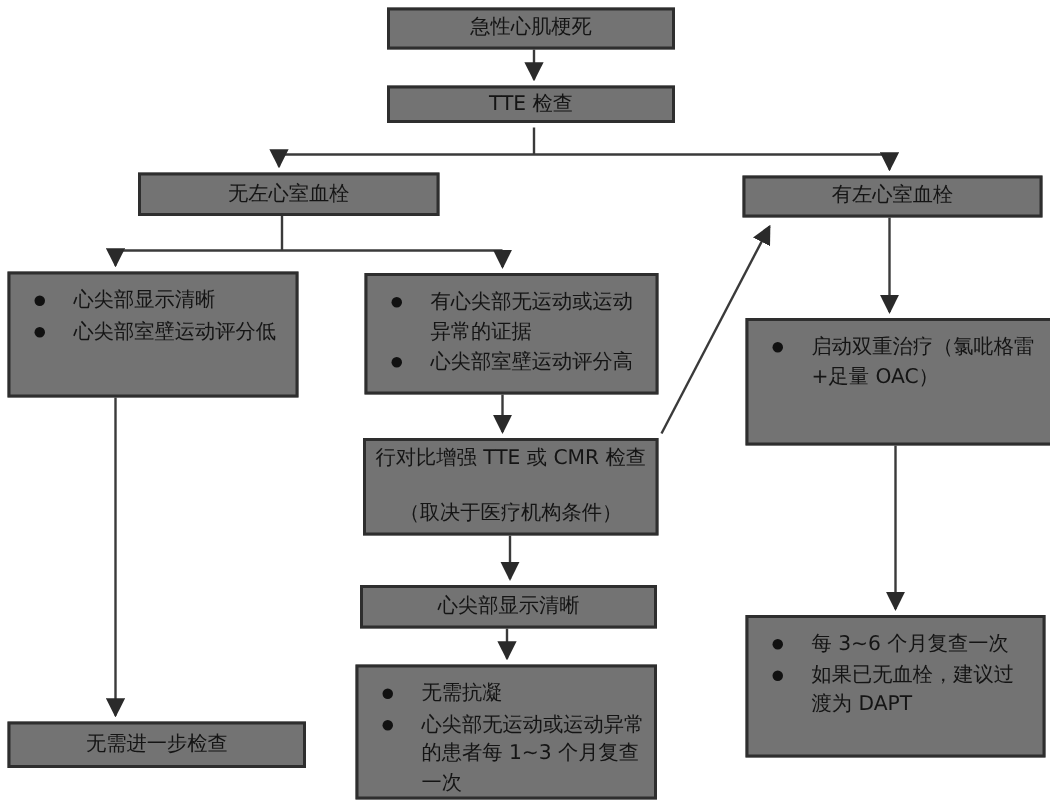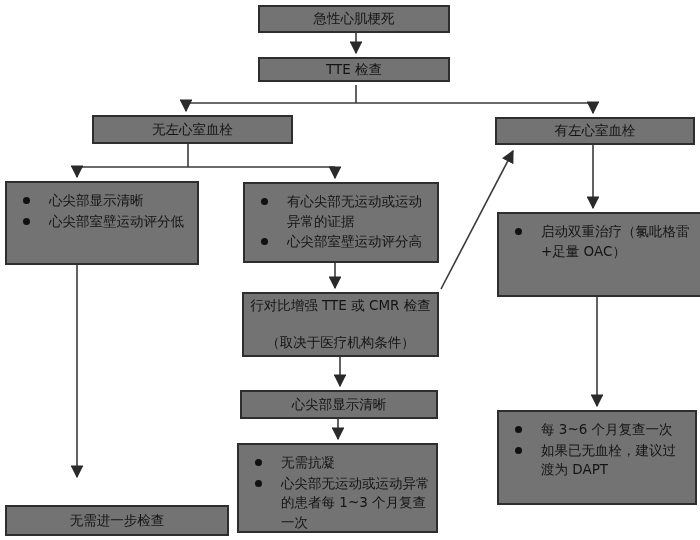--- a/index.html
+++ b/index.html
@@ -66,21 +66,21 @@
   #n-start        { left: 258px; top: 5px;   width: 192px; height: 28px; }
   #n-tte          { left: 258px; top: 57px;  width: 192px; height: 25px; }
   #n-no-lvt       { left: 92px;  top: 115px; width: 201px; height: 29px; }
   #n-lvt          { left: 495px; top: 117px; width: 200px; height: 28px; }
   #n-left-crit    { left: 5px;   top: 181px; width: 194px; height: 84px; }
   #n-mid-crit     { left: 243px; top: 182px; width: 196px; height: 81px; }
   #n-dual         { left: 497px; top: 212px; width: 225px; height: 85px; }
   #n-contrast     { left: 242px; top: 292px; width: 197px; height: 65px; }
   #n-not-found    { left: 240px; top: 390px; width: 198px; height: 29px; }
   #n-no-anticoag  { left: 237px; top: 443px; width: 201px; height: 90px; }
-  #n-no-further   { left: 5px;   top: 481px; width: 224px; height: 31px; margin-top: 24px; }
+  #n-no-further   { left: 5px;   top: 481px; width: 199px; height: 31px; }
   #n-followup     { left: 497px; top: 410px; width: 200px; height: 95px; }
   .connector { stroke: var(--arrow, #3a3a3a); stroke-width: 1.6; fill: none; }
 </style>
 </head>
 <body>
 
 <div id="canvas" style="--border: #2e2e2e; --bg: #ffffff; --text: #141414; --arrow: #3a3a3a;">
 
   <svg id="connectors" viewBox="0 0 700 540" xmlns="http://www.w3.org/2000/svg">
     <defs>

